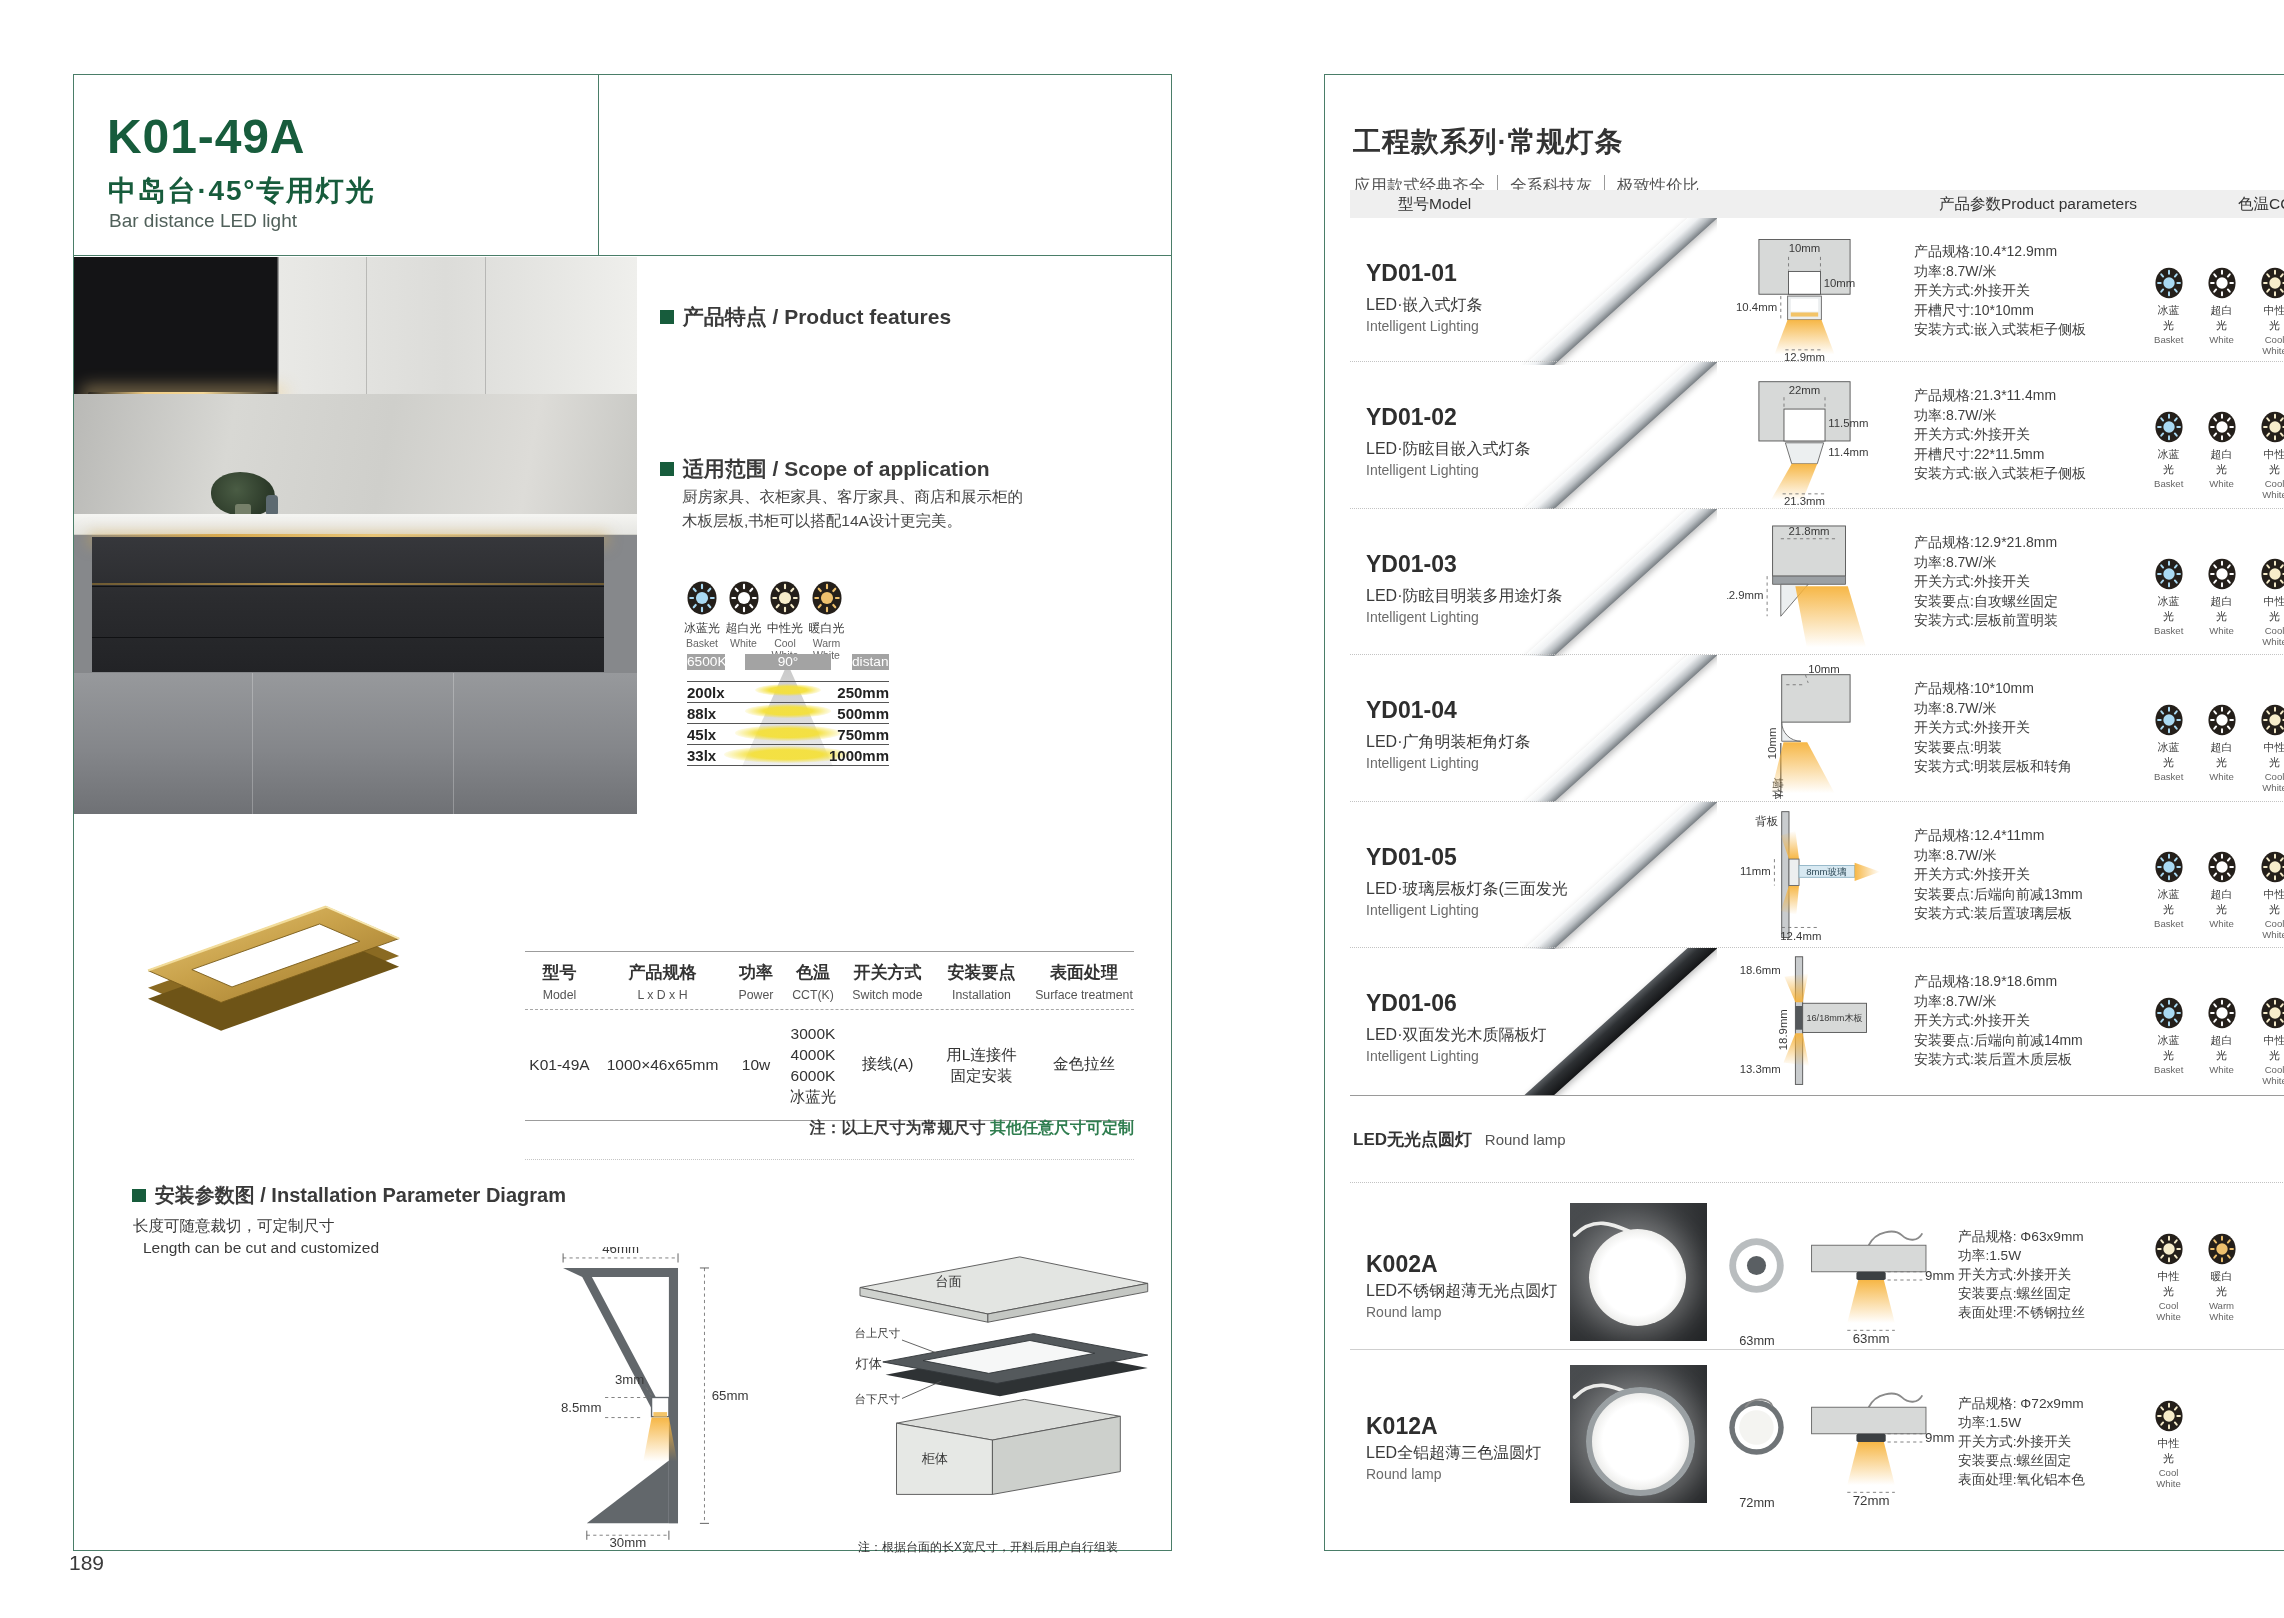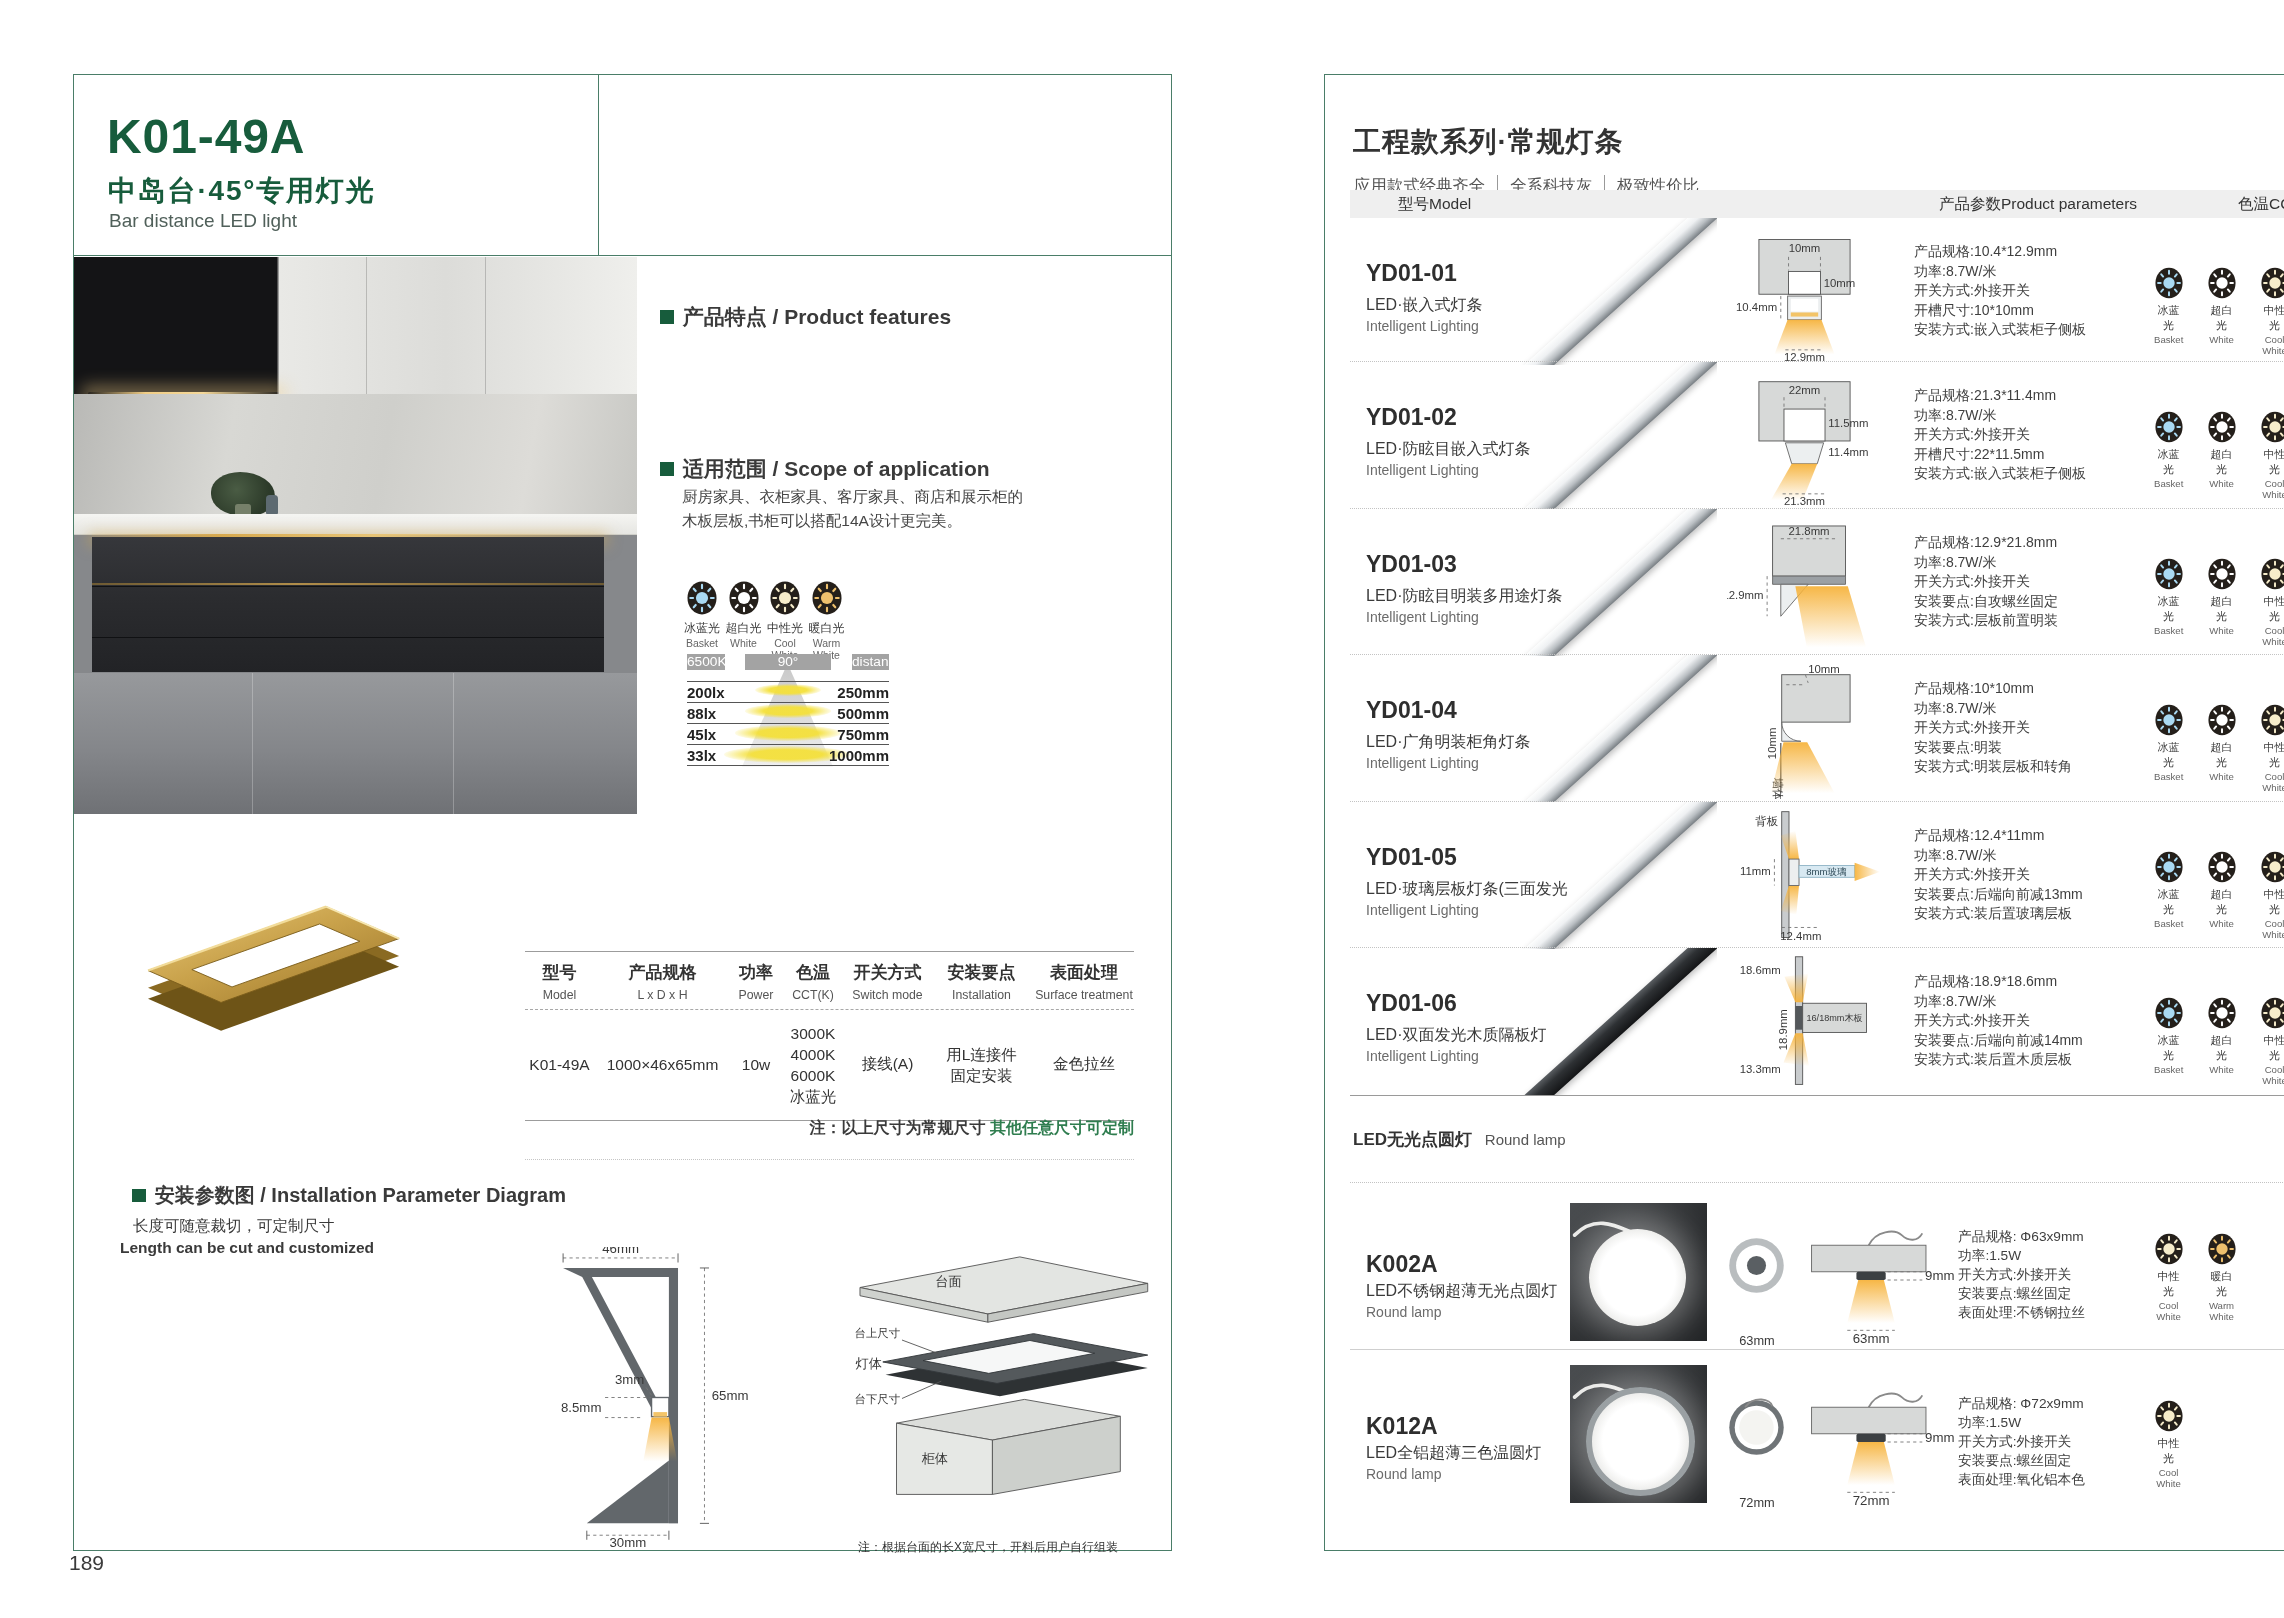--- a/index.html
+++ b/index.html
@@ -373,21 +373,21 @@
       <span>注：以上尺寸为常规尺寸</span>
       <span class="note-hl">其他任意尺寸可定制</span>
     </div>
     <div class="dotline"></div>
 
     <div class="sechead" style="left:58px;top:1107px;font-size:20px;">
       <span class="sq"></span>
       <span>安装参数图 / Installation Parameter Diagram</span>
     </div>
     <div class="inst-sub" style="left:59px;top:1141px;">长度可随意裁切，可定制尺寸</div>
-    <div class="inst-sub" style="left:46px;top:1164px;font-weight:bold;">Length can be cut and customized</div>
+    <div class="inst-sub" style="left:69px;top:1164px;">Length can be cut and customized</div>
 
     <svg class="abs" style="left:434px;top:1172px;" width="247" height="301" viewBox="0 0 540 660">
       <line x1="120" y1="24" x2="372" y2="24" class="dash"></line>
       <line x1="120" y1="14" x2="120" y2="34" class="soliddim"></line>
         <line x1="372" y1="14" x2="372" y2="34" class="soliddim"></line>
       <text x="246" y="14" text-anchor="middle" class="dtx2">46mm</text>
       <polygon points="120,46 372,46 372,66 162,66" fill="#62676b"></polygon>
       <rect x="352" y="46" width="20" height="560" fill="#62676b"></rect>
       <polygon points="162,66 180,60 332,346 314,354" fill="#62676b"></polygon>
       <rect x="314" y="330" width="38" height="42" fill="#ffffff" stroke="#62676b" stroke-width="3"></rect>

